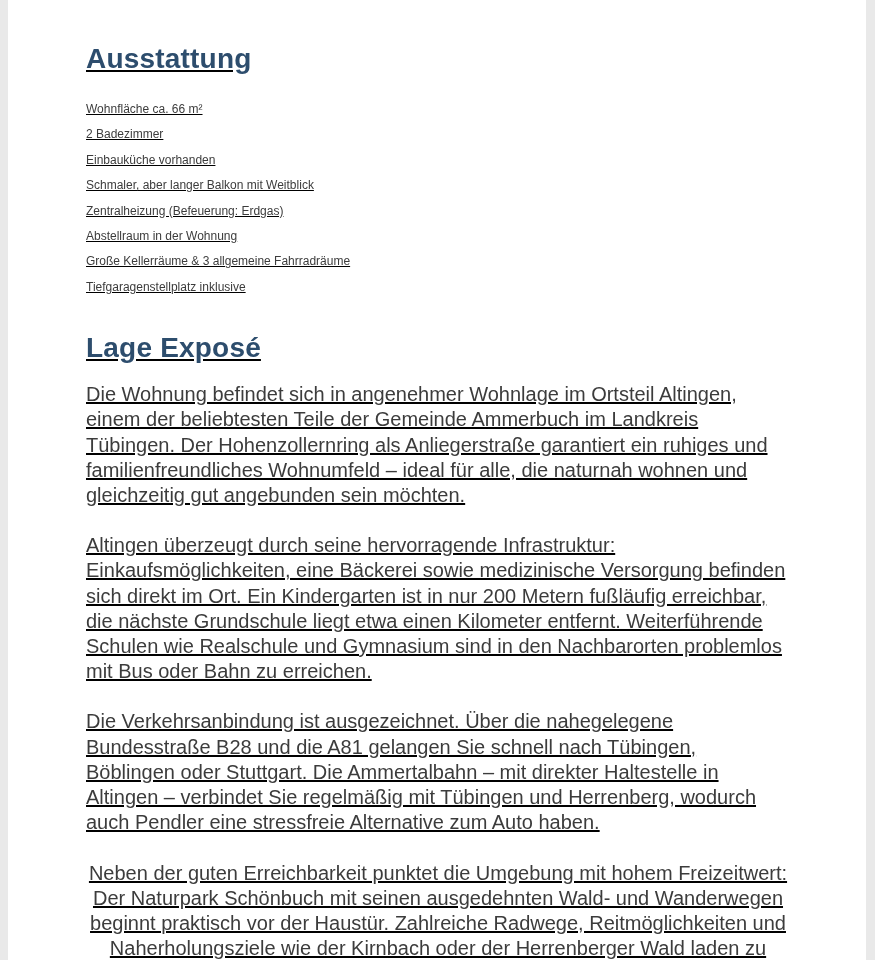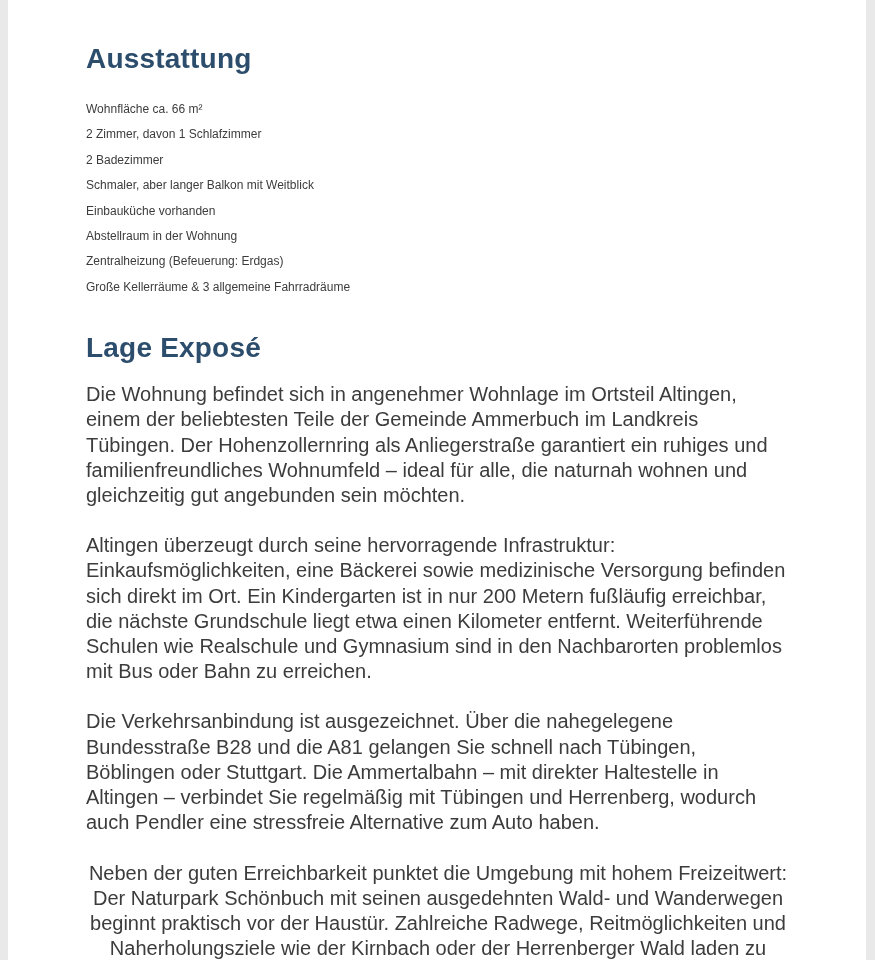--- a/index.html
+++ b/index.html
@@ -13,20 +13,21 @@
     background: var(--gutter, #e9e9e9);
     font-family: "Liberation Sans", "DejaVu Sans", sans-serif;
     overflow: hidden;
   }
 
   .page {
     width: 858px;
     height: 960px;
     margin-left: 8px;
     background: var(--page-background, #ffffff);
+    text-decoration: underline;
   }
 
   .content {
     padding: 42px 76px 28px 78px;
     color: var(--body-text, #3c3c3c);
   }
 
   .section-title {
     color: var(--heading, #2d4d6d);
     font-size: 28px;
@@ -59,27 +60,27 @@
 </head>
 <body>
 
 <div class="page">
   <div class="content">
 
     <h1 class="section-title title-ausstattung">Ausstattung</h1>
 
     <div class="feature-list">
       <div class="feature-item">Wohnfläche ca. 66 m²</div>
-      <div class="feature-item">2 Zimmer, davon 1 Schlafzimmer</div>
       <div class="feature-item">2 Badezimmer</div>
+      <div class="feature-item">Einbauküche vorhanden</div>
       <div class="feature-item">Schmaler, aber langer Balkon mit Weitblick</div>
-      <div class="feature-item">Einbauküche vorhanden</div>
+      <div class="feature-item">Zentralheizung (Befeuerung: Erdgas)</div>
       <div class="feature-item">Abstellraum in der Wohnung</div>
-      <div class="feature-item">Zentralheizung (Befeuerung: Erdgas)</div>
       <div class="feature-item">Große Kellerräume &amp; 3 allgemeine Fahrradräume</div>
+      <div class="feature-item">Tiefgaragenstellplatz inklusive</div>
     </div>
 
     <h1 class="section-title title-lage">Lage Exposé</h1>
 
     <div class="paragraphs">
       <p class="paragraph">Die Wohnung befindet sich in angenehmer Wohnlage im Ortsteil Altingen, einem der beliebtesten Teile der Gemeinde Ammerbuch im Landkreis Tübingen. Der Hohenzollernring als Anliegerstraße garantiert ein ruhiges und familienfreundliches Wohnumfeld – ideal für alle, die naturnah wohnen und gleichzeitig gut angebunden sein möchten.</p>
       <p class="paragraph">Altingen überzeugt durch seine hervorragende Infrastruktur: Einkaufsmöglichkeiten, eine Bäckerei sowie medizinische Versorgung befinden sich direkt im Ort. Ein Kindergarten ist in nur 200 Metern fußläufig erreichbar, die nächste Grundschule liegt etwa einen Kilometer entfernt. Weiterführende Schulen wie Realschule und Gymnasium sind in den Nachbarorten problemlos mit Bus oder Bahn zu erreichen.</p>
       <p class="paragraph">Die Verkehrsanbindung ist ausgezeichnet. Über die nahegelegene Bundesstraße B28 und die A81 gelangen Sie schnell nach Tübingen, Böblingen oder Stuttgart. Die Ammertalbahn – mit direkter Haltestelle in Altingen – verbindet Sie regelmäßig mit Tübingen und Herrenberg, wodurch auch Pendler eine stressfreie Alternative zum Auto haben.</p>
       <p class="paragraph">Neben der guten Erreichbarkeit punktet die Umgebung mit hohem Freizeitwert: Der Naturpark Schönbuch mit seinen ausgedehnten Wald- und Wanderwegen beginnt praktisch vor der Haustür. Zahlreiche Radwege, Reitmöglichkeiten und Naherholungsziele wie der Kirnbach oder der Herrenberger Wald laden zu Aktivitäten in der Natur ein.</p>
     </div>

